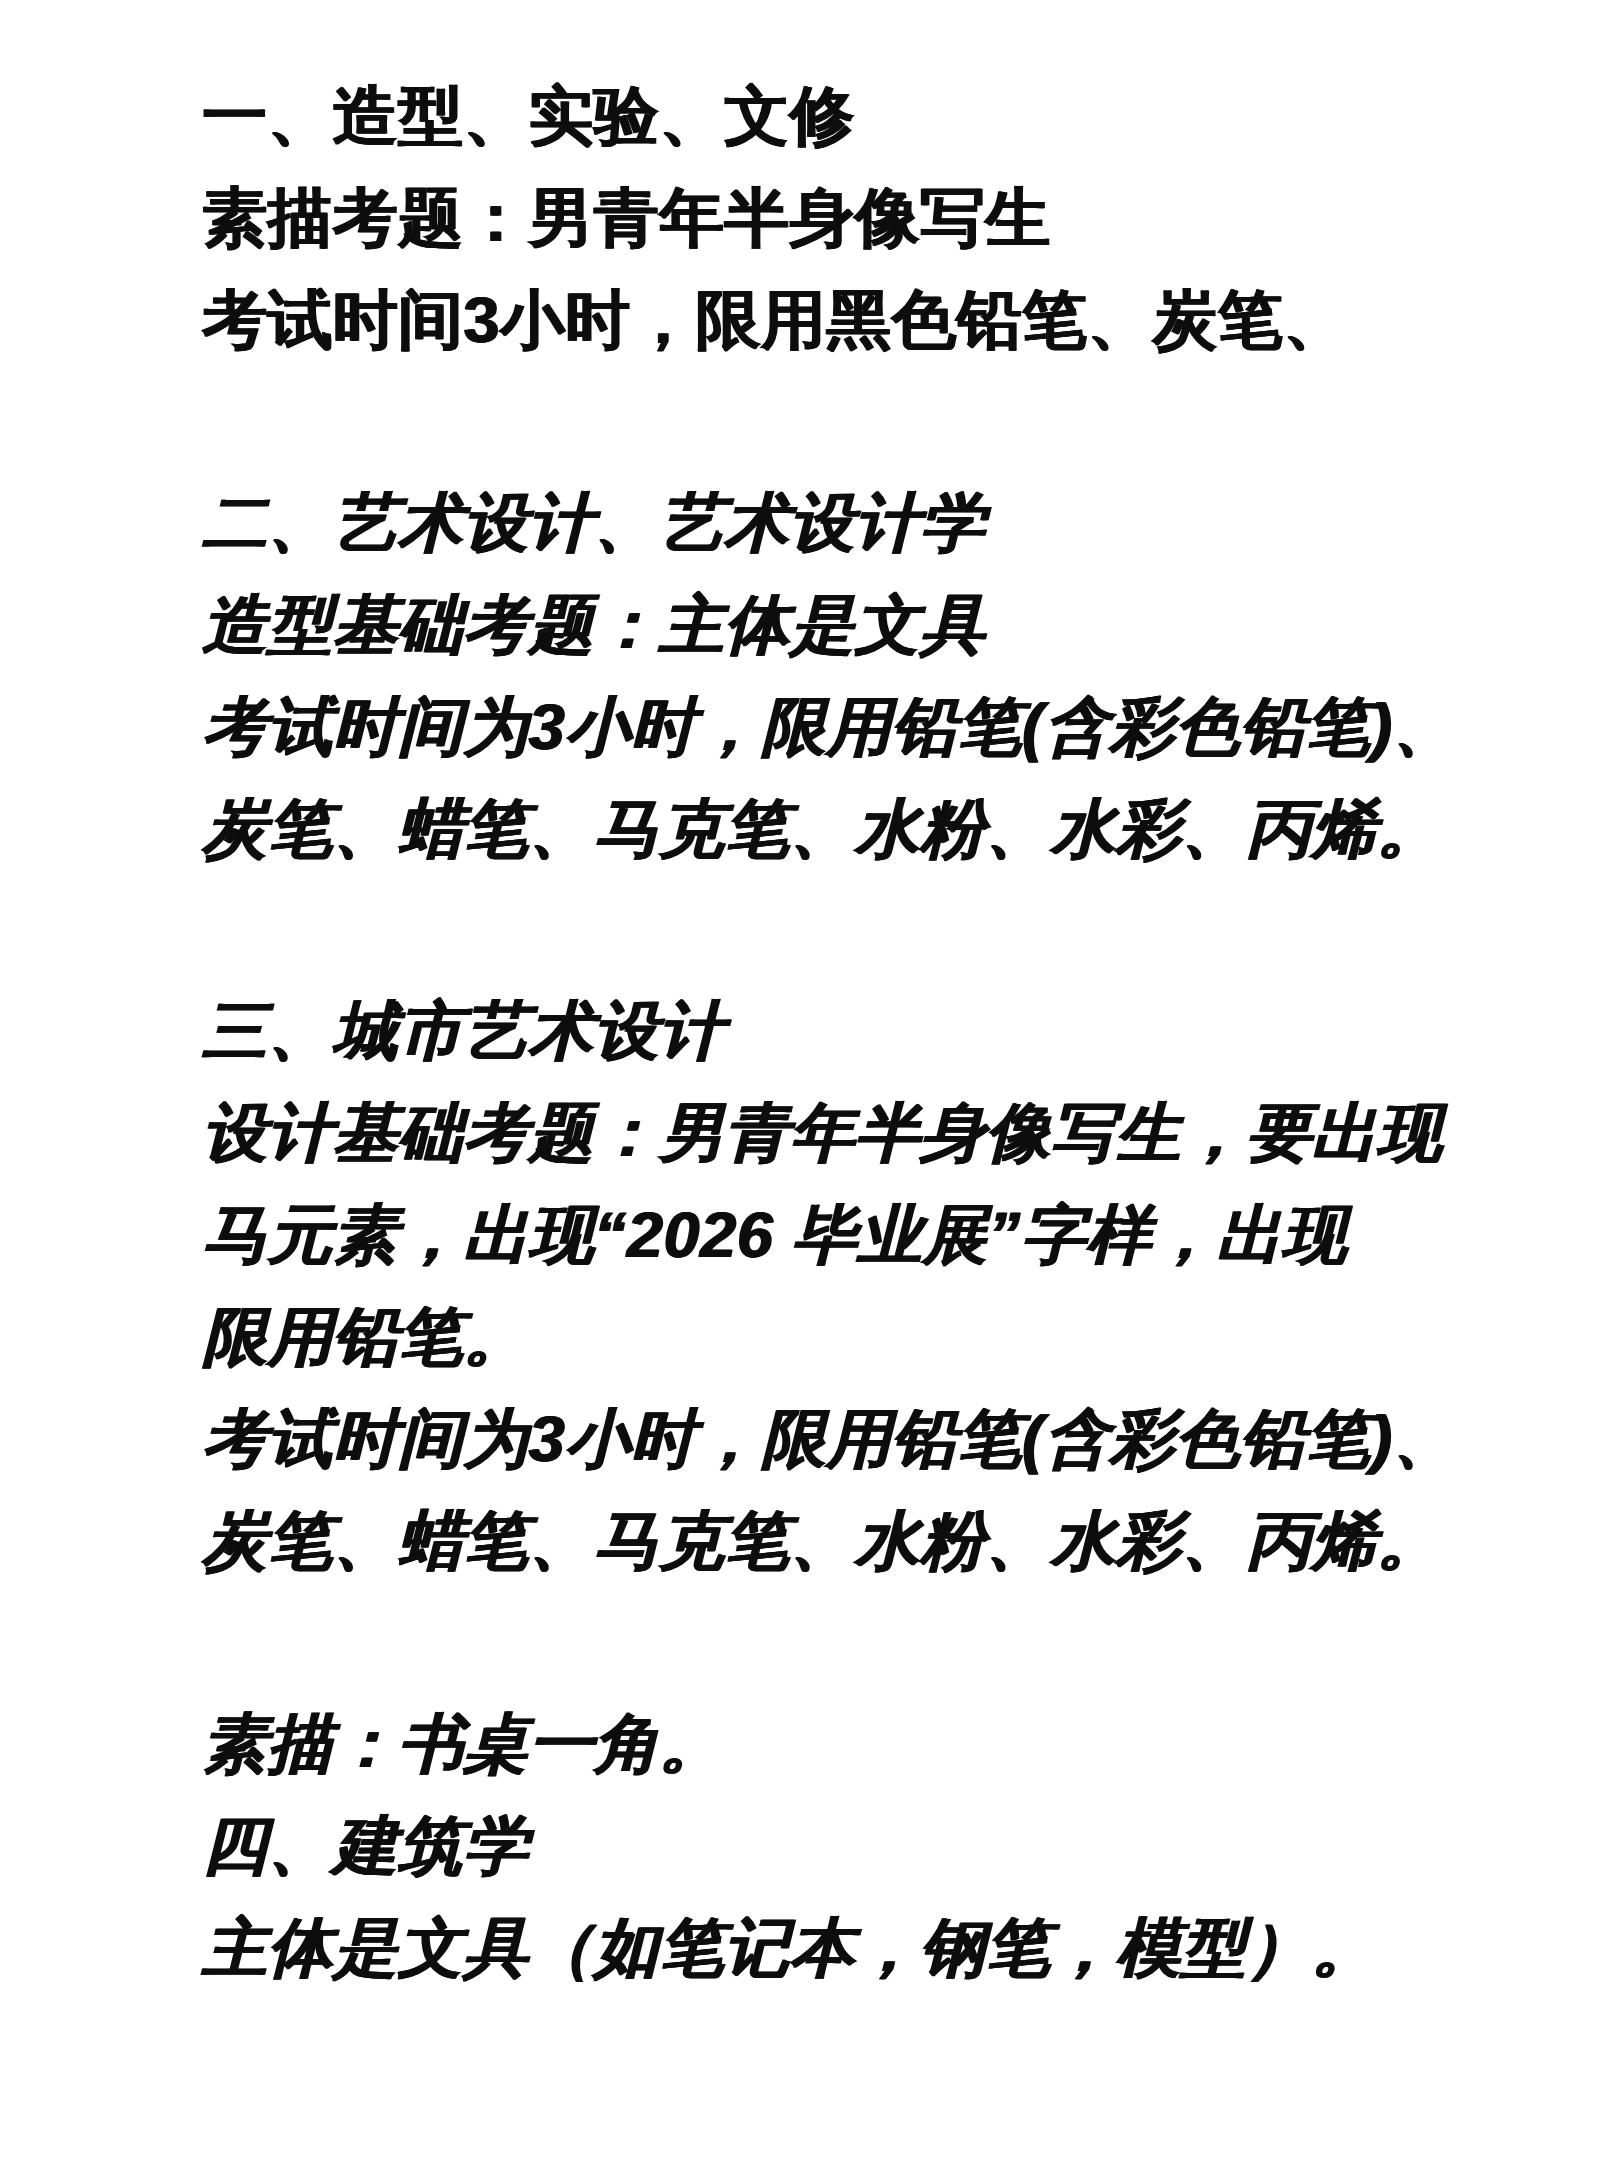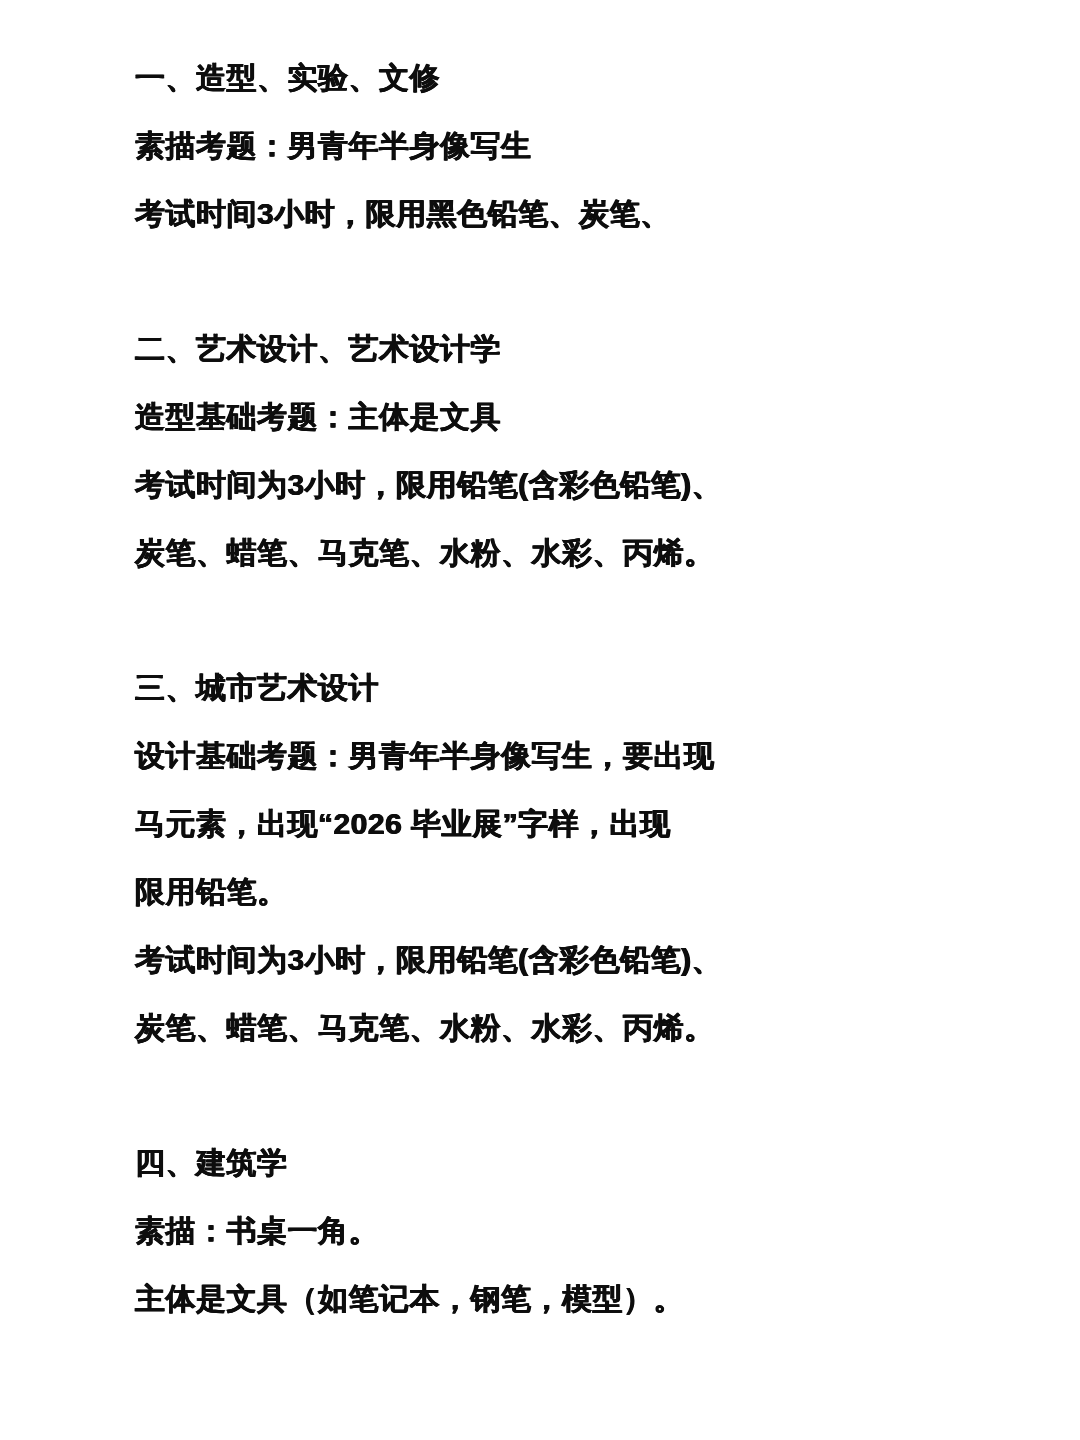--- a/index.html
+++ b/index.html
@@ -11,27 +11,27 @@
     position: relative;
     width: 1080px;
     height: 1440px;
     background: #ffffff;
     overflow: hidden;
     box-sizing: border-box;
     padding: 44px 60px 0 135px;
     font-family: "Liberation Sans", "DejaVu Sans", sans-serif;
     font-weight: 900;
     color: #0d0d0d;
-    font-size: 30px;
+    font-size: 43px;
     line-height: 68px;
     letter-spacing: 0.5px;
     -webkit-font-smoothing: antialiased;
   }
   .section { margin: 0; }
-  .section + .section { margin-top: 67px; }
+  .section + .section { margin-top: 67px; font-style: italic; }
   .line {
     white-space: nowrap;
     font-weight: 900;
     
     text-shadow: 0.6px 0 0 currentColor, -0.6px 0 0 currentColor;
   }
   .heading { }
 </style>
 </head>
 <body>
@@ -54,18 +54,18 @@
   <div class="section">
     <div class="line heading">三、城市艺术设计</div>
     <div class="line">设计基础考题：男青年半身像写生，要出现</div>
     <div class="line">马元素，出现“2026 毕业展”字样，出现</div>
     <div class="line">限用铅笔。</div>
     <div class="line">考试时间为3小时，限用铅笔(含彩色铅笔)、</div>
     <div class="line">炭笔、蜡笔、马克笔、水粉、水彩、丙烯。</div>
   </div>
 
   <div class="section">
+    <div class="line">素描：书桌一角。</div>
     <div class="line heading">四、建筑学</div>
-    <div class="line">素描：书桌一角。</div>
     <div class="line">主体是文具（如笔记本，钢笔，模型）。</div>
   </div>
 
 </div>
 
 </body></html>

